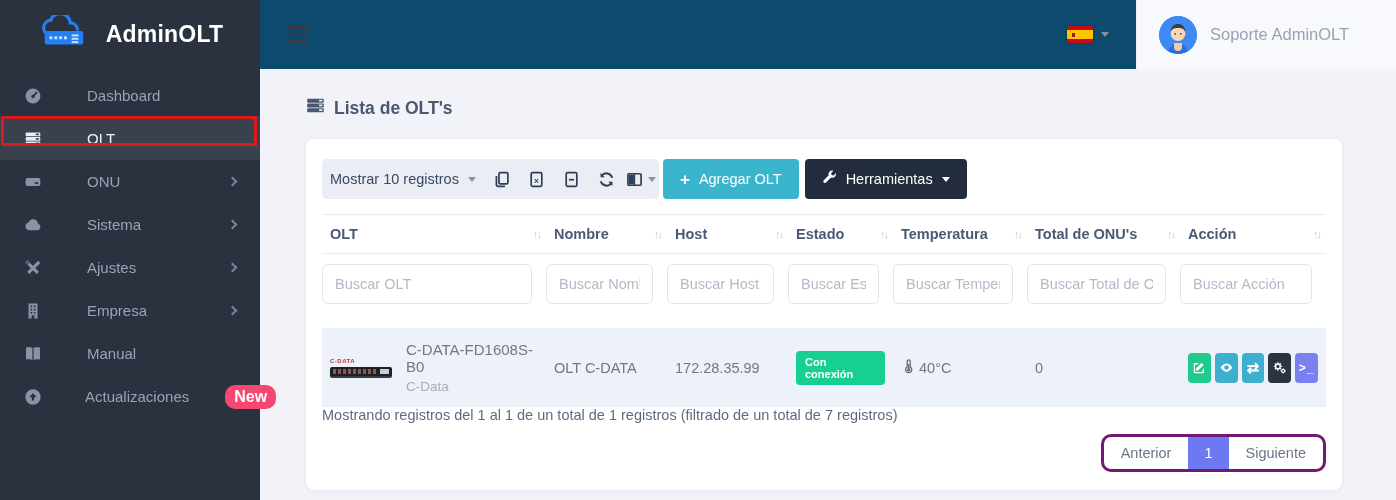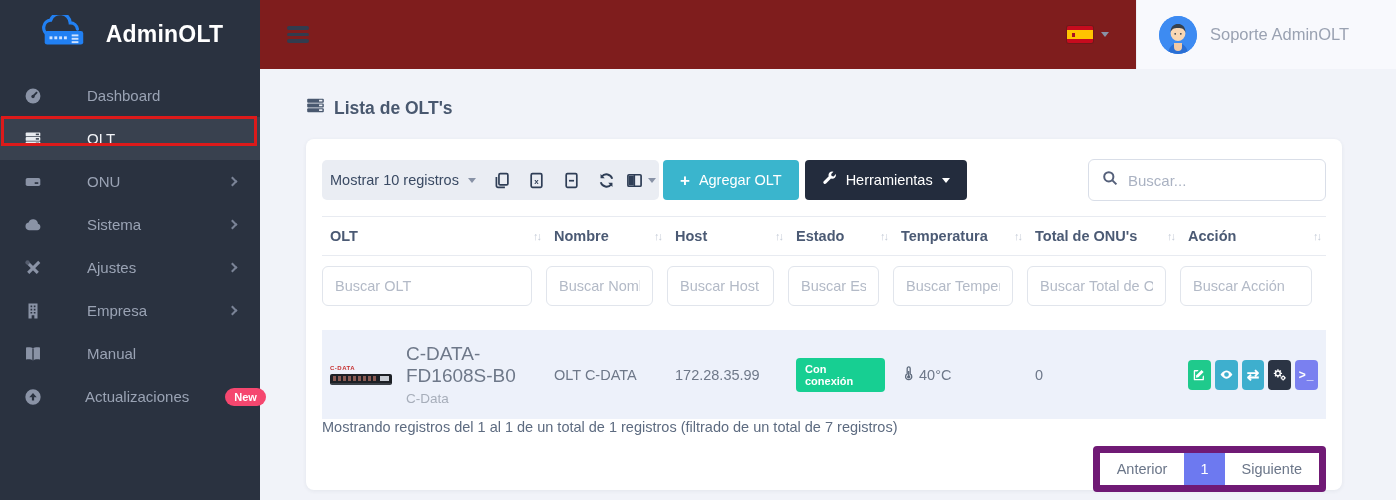--- a/index.html
+++ b/index.html
@@ -9,26 +9,26 @@
   
   .sidebar { width:260px; min-width:260px; background:#2a3240; position:relative; }
   .brand { height:69px; display:flex; align-items:center; justify-content:center; gap:17px; }
   .brand-text { color:#fff; font-size:23px; font-weight:bold; letter-spacing:.2px; }
   .menu { padding-top:5px; }
   .menu-item { height:43px; display:flex; align-items:center; padding:0 24px; font-size:15px; color:#9aa3b4; cursor:pointer;gap:28px; }
   .menu-item .mi-icon { width:20px; margin-right:15px; display:flex; align-items:center; color:#8a93a6; }
   .menu-item.active { background:#39414f; color:#f2f4f8; }
   .menu-item.active .mi-icon { color:#e8ebf0; }
   .chev { margin-left:auto; width:7px; height:7px; border-right:2px solid #7a8396; border-top:2px solid #7a8396; transform:rotate(45deg); }
-  .badge-new { background:#f5476f; color:#fff; font-size:11px; font-weight:bold; padding:3px 9px; border-radius:10px; margin-left:8px; }
+  .badge-new { background:#f5476f; color:#fff; font-size:16px; font-weight:bold; padding:3px 9px; border-radius:10px; margin-left:8px; }
   .annotation-box { position:absolute; left:1px; top:116px; width:256px; height:30px; border:3px solid #dd1a1a; z-index:9; pointer-events:none; }
 
   
   .main { flex:1; display:flex; flex-direction:column; }
-  .topbar { height:69px; background:#7f1d1d; display:flex; align-items:center; }
+  .topbar { height:69px; background:#0c4a6e; display:flex; align-items:center; }
   .hamburger { margin-left:27px; cursor:pointer; }
   .hamburger div { width:22px; height:3.5px; background:#323c4e; border-radius:2px; margin:3.2px 0; }
   .topbar-right { margin-left:auto; display:flex; align-items:center; height:100%; }
   .lang { display:flex; align-items:center; gap:8px; margin-right:27px; cursor:pointer; }
   .flag { width:26px; height:17px; border-radius:2px; position:relative;
           background:linear-gradient(#c60b1e 0 25%, #ffc400 25% 75%, #c60b1e 75%);
           box-shadow:0 0 0 1px rgba(0,0,0,.12); }
   .flag::after { content:""; position:absolute; left:5px; top:7px; width:3px; height:4px; background:#a81024; }
   .caret-down { width:0; height:0; border-left:4px solid transparent; border-right:4px solid transparent; border-top:5px solid #8892a6; }
   .caret-down.light { border-top-color:#fff; }
@@ -61,35 +61,35 @@
   .filter-row td { padding:10px 14px 24px 0; }
   .filter-row input { width:100%; height:40px; border:1px solid #e1e5ec; border-radius:6px; padding:0 12px; font-size:14.5px; font-family:inherit; color:#6b7689; outline:none; }
   .filter-row input::placeholder { color:#b3bac7; }
   .data-row td { background:#edf1fa; padding:13px 8px; font-size:14.5px; color:#6e7889; vertical-align:middle; }
   .olt-cell { display:flex; align-items:center; gap:14px; }
   .device { width:62px; flex:none; }
   .device-logo { color:#c62f2f; font-size:6px; font-weight:bold; letter-spacing:.5px; }
   .device-body { margin-top:3px; height:11px; background:#1d2025; border-radius:2px; border-bottom:2px solid #3a3f46; display:flex; align-items:center; padding:0 3px; gap:2px; }
   .ports { flex:1; height:5px; background:repeating-linear-gradient(90deg,#8a5a52 0 3px,#1d2025 3px 5px); }
   .screen { width:9px; height:5px; background:#c9cdd4; }
-  .olt-model { font-size:19px; color:#6e7889; }
+  .olt-model { font-size:15px; color:#6e7889; }
   .olt-brand { font-size:13.5px; color:#a7aeba; margin-top:4px; }
   .badge-status { display:inline-block; background:#17cf92; color:#fff; font-size:11px; font-weight:bold; padding:5px 9px; border-radius:4px; }
   .temp-cell { display:flex; align-items:center; gap:3px; }
   .actions { display:flex; gap:4px; }
   .act { width:30px; height:30px; border:none; border-radius:4px; display:flex; align-items:center; justify-content:center; color:#fff; cursor:pointer; font-family:inherit; }
   .a-edit { background:#1fca8c; }
   .a-teal { background:#3eafce; }
   .a-dark { background:#2b3444; }
   .a-term { background:#7a80f0; font-size:12px; font-weight:bold; letter-spacing:1px; }
   .exch { font-size:15px; font-weight:bold; line-height:1; }
 
   .info { font-size:14.5px; color:#5d6b80; }
   .pager-row { display:flex; justify-content:flex-end; margin-top:11px; }
-  .pager { display:flex; border:7px solid #701a75; border-radius:4px; overflow:hidden; height:46px; background:#fff; }
+  .pager { display:flex; border:3px solid #701a75; border-radius:10px; overflow:hidden; height:38px; background:#fff; }
   .page-link { display:flex; align-items:center; padding:0 17px; color:#6b7689; font-size:14.5px; cursor:pointer; }
   .page-current { display:flex; align-items:center; padding:0 16px; background:#6d79f0; color:#fff; font-size:14.5px; cursor:pointer; }
 </style>
 </head>
 <body>
 
 <aside class="sidebar">
   <div class="brand">
     <span>
       <svg width="52" height="36" viewBox="0 0 54 36">
@@ -307,29 +307,20 @@
         <button class="btn btn-tools">
           <span>
             <svg width="15" height="15" viewBox="0 0 16 16" fill="#fff">
                 <path d="M14.6 3.1a3.9 3.9 0 0 1-5 5L4.3 13.4a1.7 1.7 0 0 1-2.4-2.4L7.2 5.7a3.9 3.9 0 0 1 5-5L9.8 3.1l.4 2.3 2.3.4z"></path>
               </svg>
           </span>
           <span>Herramientas</span>
           <span class="caret-down light"></span>
         </button>
 
-        <div class="search-box">
-          <span>
-            <svg width="16" height="16" viewBox="0 0 16 16" fill="none" stroke="currentColor" stroke-width="2">
-                <circle cx="6.8" cy="6.8" r="4.6"></circle>
-                <path d="M10.4 10.4L14.4 14.4"></path>
-              </svg>
-          </span>
-          <input type="text" placeholder="Buscar..." style="">
-        </div>
       </div>
 
       <table>
         <colgroup>
           <col style="width:224px">
             <col style="width:121px">
             <col style="width:121px">
             <col style="width:105px">
           <col style="width:134px">
             <col style="width:153px">

